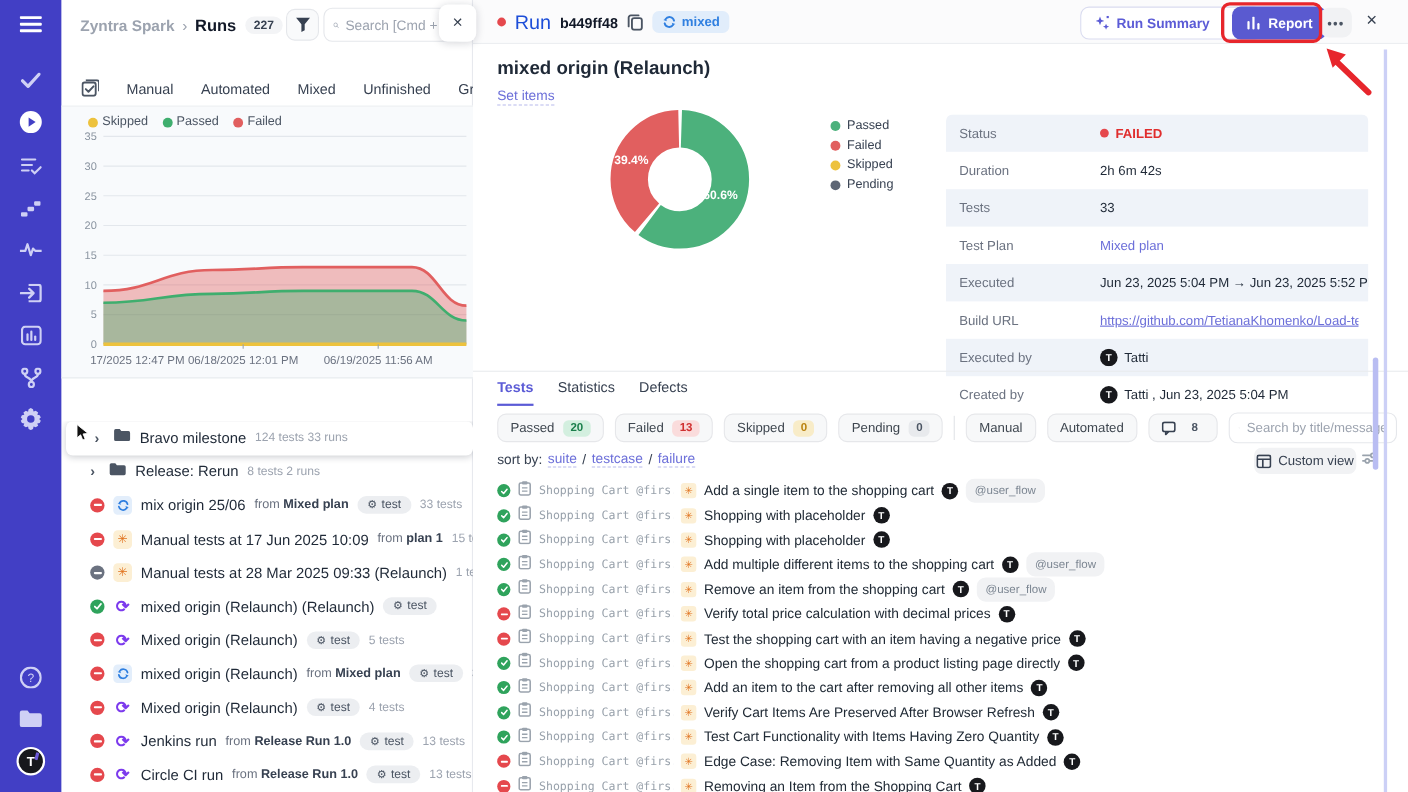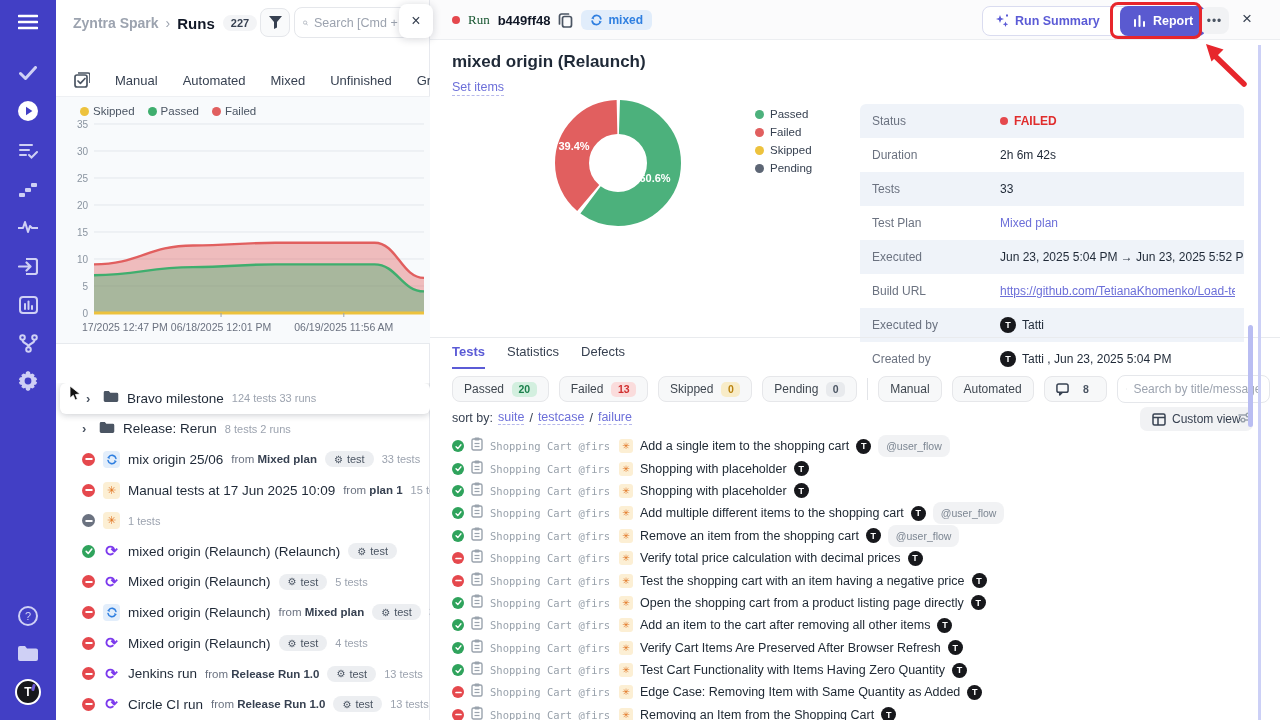--- a/index.html
+++ b/index.html
@@ -42,21 +42,21 @@
   .test-pill { background:#eceef1; border-radius:10px; font-size:11px; color:#4b5563; padding:2px 9px; display:flex; gap:4px; align-items:center; white-space:nowrap; }
   .st-circle { width:13px; height:13px; border-radius:50%; display:flex; align-items:center; justify-content:center; flex:none; }
   .type-ico { width:17px; height:17px; border-radius:4px; display:flex; align-items:center; justify-content:center; font-size:12px; flex:none; }
   .cursor-ico { position:absolute; left:9px; top:3px; z-index:3; }
 
   
   #right-panel { position:absolute; left:430px; top:0; width:850px; height:720px; background:#fff; }
   #rp-header { position:absolute; left:0; top:0; width:850px; height:40px; background:#fbfbfc; border-bottom:1px solid #eceef1; }
   .red-dot { width:8px; height:8px; background:#e5484d; border-radius:50%; display:inline-block; }
   #run-id-wrap { position:absolute; left:22px; top:0; height:40px; display:flex; align-items:center; gap:8px; }
-  #run-id-wrap .lbl { font-size:13px; color:#14532d;font-family:Liberation Serif, serif; }
+  #run-id-wrap .lbl { font-size:18px; color:#1d4ed8; }
   #run-id-wrap .id { font-size:13px; font-weight:700; color:#111827; }
   #mixed-badge { background:#e1edfb; color:#2f7fe0; border-radius:6px; font-size:12px; font-weight:600; padding:3px 9px; display:flex; align-items:center; gap:5px; }
 
   #btn-run-summary { position:absolute; left:552px; top:6px; height:30px; display:flex; border:1px solid #dadcf0; border-radius:8px; background:#fff; overflow:hidden; }
   #btn-run-summary .seg1 { display:flex; align-items:center; gap:6px; padding:0 12px; color:#5b5bd6; font-size:12.5px; font-weight:600; }
   #btn-run-summary .seg2 { display:flex; align-items:center; padding:0 9px; border-left:1px solid #dadcf0; color:#5b5bd6; font-size:13px; letter-spacing:1px; }
   #btn-report { position:absolute; left:690px; top:6px; height:30px; padding:0 13px; background:#5a5ad0; color:#fff; font-size:12.5px; font-weight:600; border:none; border-radius:8px; display:flex; align-items:center; gap:7px; }
   #btn-more { position:absolute; left:770px; top:7px; width:29px; height:27px; background:#f1f2f4; border-radius:8px; display:flex; align-items:center; justify-content:center; color:#4b5563; font-size:12px; letter-spacing:1px; }
   #rp-close { position:absolute; left:806px; top:9px; font-size:17px; color:#374151; width:22px; text-align:center; }
 
@@ -91,21 +91,21 @@
   .pill-yellow { background:#f8ecc8; color:#b9820e; }
   .pill-gray { background:#e8eaed; color:#4b5563; }
   .vdiv { width:1px; height:22px; background:#e2e4e8; }
   #tests-search { width:153px; height:28px; border:1px solid #e5e7eb; border-radius:8px; display:flex; align-items:center; gap:6px; padding:0 8px; overflow:hidden; }
   #tests-search span { font-size:12px; color:#9ca3af; white-space:nowrap; }
   .big-avatar { width:24px; height:24px; border-radius:50%; background:#17181c; color:#fff; font-size:12px; font-weight:700; display:flex; align-items:center; justify-content:center; position:relative; }
   .big-avatar i { position:absolute; right:4px; top:3px; width:3px; height:7px; background:#6f5bd8; border-radius:1px; transform:rotate(14deg); font-style:normal; }
 
   #sort-row { position:absolute; left:22px; top:410px; font-size:12.5px; color:#374151; display:flex; gap:5px; align-items:center; }
   .sort-link { color:#6c6fd9; border-bottom:1px dashed #b7b9ec; }
-  #custom-view { position:absolute; left:710px; top:407px; height:24px; background:#f1f2f4; border-radius:7px; display:flex; align-items:center; gap:6px; padding:0 12px; font-size:12px; color:#374151; }
+  #custom-view { position:absolute; left:710px; top:407px; height:24px; background:#f1f2f4; border-radius:7px; display:flex; align-items:center; gap:6px; padding:0 2px; font-size:12px; color:#374151; }
   #view-settings { position:absolute; left:808px; top:410px; color:#9aa3ad; }
 
   #tests-list { position:absolute; left:0; top:435px; width:830px; height:285px; overflow:hidden; }
   .test-row { height:22.4px; display:flex; align-items:center; padding-left:22px; gap:7px; }
   .t-status { width:12px; height:12px; border-radius:50%; display:flex; align-items:center; justify-content:center; flex:none; }
   .t-suite { width:122px; font-family:"DejaVu Sans Mono", monospace; font-size:10.5px; color:#98a1ab; white-space:nowrap; overflow:hidden; flex:none; }
   .t-burst { width:14px; height:14px; border-radius:3px; background:#fcefd4; color:#e0731f; font-size:9px; display:flex; align-items:center; justify-content:center; flex:none; }
   .t-title { font-size:12.5px; color:#212b36; white-space:nowrap;text-align:right; }
   .mini-avatar { width:15px; height:15px; border-radius:50%; background:#17181c; color:#fff; font-size:9px; font-weight:700; display:flex; align-items:center; justify-content:center; flex:none; }
   .t-tag { background:#f1f2f4; border-radius:8px; padding:5px 8px; font-size:10.5px; color:#7c8692; white-space:nowrap; }
@@ -348,20 +348,21 @@
         <span class="run-from">from <b>plan 1</b></span>
         <span class="run-meta">15 tests</span>
       </div>
       <div class="run-row">
         <span class="st-circle" style="height: 13px; width: 13px; background: rgb(107, 114, 128);">
           <svg width="8" height="8" viewBox="0 0 10 10">
             <line x1="1.5" y1="5" x2="8.5" y2="5" stroke="#fff" stroke-width="2.4" stroke-linecap="round"></line>
           </svg>
         </span>
         <span class="type-ico" style="background: rgb(252, 239, 212); color: rgb(224, 115, 31); font-size: 11px;">✳</span>
+        <span class="run-name">Manual tests at 28 Mar 2025 09:33 (Relaunch)</span>
         <span class="run-meta">1 tests</span>
       </div>
       <div class="run-row">
         <span class="st-circle" style="height: 13px; width: 13px; background: rgb(47, 163, 92);">
           <svg width="8" height="8" viewBox="0 0 10 10">
             <path d="M1.5 5.5 L4 8 L8.5 2.5" fill="none" stroke="#fff" stroke-width="2" stroke-linecap="round" stroke-linejoin="round"></path>
           </svg>
         </span>
         <span class="type-ico" style="color: rgb(124, 58, 237); font-size: 15px; font-weight: 700;">⟳</span>
         <span class="run-name">mixed origin (Relaunch) (Relaunch)</span>

